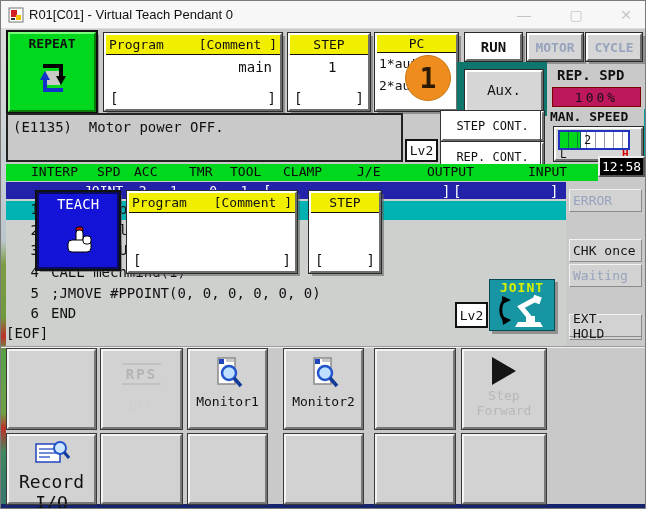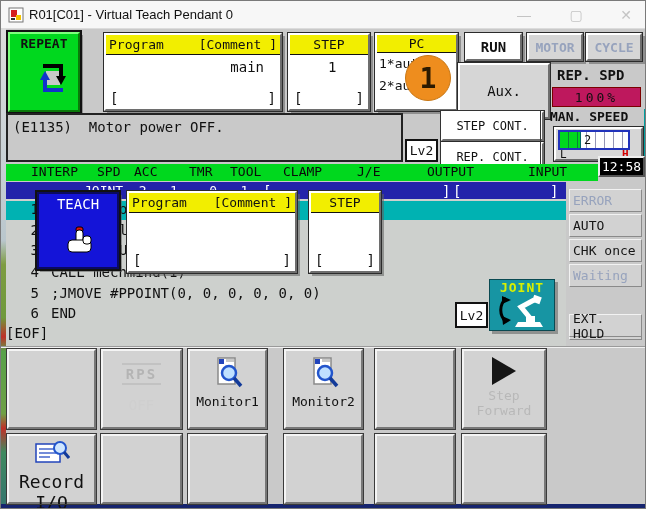--- a/index.html
+++ b/index.html
@@ -51,38 +51,38 @@
     <span class="abs winctl" style="left:508px">—</span>
     <span class="abs winctl" style="left:560px">▢</span>
     <span class="abs winctl" style="left:610px">✕</span>
   </div>
 
   <div class="abs" style="left:0;top:28px;width:5px;height:481px;
        background:linear-gradient(180deg,#dcdcdc 0%,#c6cfd4 30%,#b9c6cc 44%,#7e9c42 49%,#6f9a3c 60%,#bf3028 64%,#58a24a 67%,#6fa046 80%,#bf3028 83%,#3f8a60 88%,#35736f 100%);"></div>
   <div class="abs" style="left:643px;top:108px;width:3px;height:62px;background:#00a0a0;"></div>
   <div class="abs" style="left:0;top:503px;width:646px;height:6px;background:#16246e;"></div>
 
-  <div class="abs bevel drop" style="left:7px;top:31px;width:72px;height:80px;background:#00d81e;border-color:#7dff7d #0a7a0a #0a7a0a #7dff7d;outline:2px solid #111;">
+  <div class="abs bevel drop" style="left:7px;top:31px;width:88px;height:80px;background:#00d81e;border-color:#7dff7d #0a7a0a #0a7a0a #7dff7d;outline:2px solid #111;">
     <div class="mlabel" style="text-align:center;margin-top:2px;">REPEAT</div>
     <svg class="abs" style="left:23px;top:24px" width="40" height="40">
       <rect x="13" y="13" width="14" height="14" fill="#c8c8c8"></rect>
       <path d="M10 8 H28 V19" stroke="#000" stroke-width="4" fill="none"></path>
       <polygon points="23,18 33,18 28,27" fill="#000"></polygon>
       <path d="M30 32 H12 V21" stroke="#1133cc" stroke-width="4" fill="none"></path>
       <polygon points="7,22 17,22 12,13" fill="#1133cc"></polygon>
     </svg>
   </div>
 
   <div class="abs bevel drop panel" style="left:103px;top:32px;width:178px;height:78px;">
     <div class="panel-hd">
       <span>Program</span>
       <span>[Comment ]</span>
     </div>
     <div class="panel-bd" style="height:53px;">
-      <span class="pv" style="right:16px;top:4px;">main</span>
+      <span class="pv" style="right:8px;top:4px;">main</span>
       <span class="pv" style="left:4px;bottom:2px;">[</span>
       <span class="pv" style="right:4px;bottom:2px;">]</span>
     </div>
   </div>
 
   <div class="abs bevel drop panel" style="left:287px;top:32px;width:82px;height:78px;">
     <div class="panel-hd" style="justify-content:center;">
       <span>STEP</span>
     </div>
     <div class="panel-bd" style="height:53px;">
@@ -105,21 +105,21 @@
   <div class="abs btn3d drop" style="left:464px;top:32px;width:57px;height:28px;background:#fff;font-weight:bold;font-size:14px;">
       <span>RUN</span>
     </div>
   <div class="abs btn3d drop" style="left:526px;top:32px;width:56px;height:28px;font-weight:bold;">
       <span class="disabled-txt">MOTOR</span>
     </div>
   <div class="abs btn3d drop" style="left:585px;top:32px;width:56px;height:28px;font-weight:bold;">
       <span class="disabled-txt">CYCLE</span>
     </div>
 
-  <div class="abs" style="left:456px;top:61px;width:90px;height:54px;border:1px solid #0f766e;background:#ee8d1e;">
+  <div class="abs" style="left:456px;top:61px;width:90px;height:54px;border:8px solid #0f766e;background:#ee8d1e;font-family:Liberation Mono, monospace;">
     <div class="btn3d" style="width:100%;height:100%;font-size:14px;">
       <span>Aux.</span>
     </div>
   </div>
   <div class="abs" style="left:404px;top:54px;width:46px;height:46px;border-radius:50%;background:#ee8d1e;border:1px solid #c87714;
        display:flex;align-items:center;justify-content:center;font-size:28px;font-weight:bold;color:#2b1a00;z-index:30;">1</div>
 
   <span class="abs mlabel" style="left:556px;top:66px;font-size:14px;">REP. SPD</span>
   <div class="abs" style="left:551px;top:86px;width:89px;height:20px;background:#be185d;border:1px solid #7a0000;
        display:flex;align-items:center;justify-content:center;font-size:13px;font-weight:normal;color:#111;letter-spacing:3px;">100%</div>
@@ -225,23 +225,20 @@
       <polygon points="24,28 46,28 49,33 21,33" fill="#fff"></polygon>
       <rect x="32" y="22" width="9" height="7" fill="#fff"></rect>
       <path d="M36 24 L27 13 L40 6" stroke="#fff" stroke-width="5" fill="none"></path>
       <rect x="39" y="2" width="8" height="7" fill="#fff" transform="rotate(20 43 5)"></rect>
     </svg>
   </div>
 
   <div class="abs rbtn" style="top:188px;">
       <span class="disabled-txt">ERROR</span>
     </div>
-  <div class="abs rbtn" style="top:213px;">
-      <span>AUTO</span>
-    </div>
   <div class="abs rbtn" style="top:238px;">
       <span>CHK once</span>
     </div>
   <div class="abs rbtn" style="top:263px;">
       <span class="disabled-txt">Waiting</span>
     </div>
   <div class="abs rbtn" style="top:288px;margin-top:28px;">
       <span class="disabled-txt">PS OFF</span>
     </div>
   <div class="abs rbtn" style="top:313px;">

